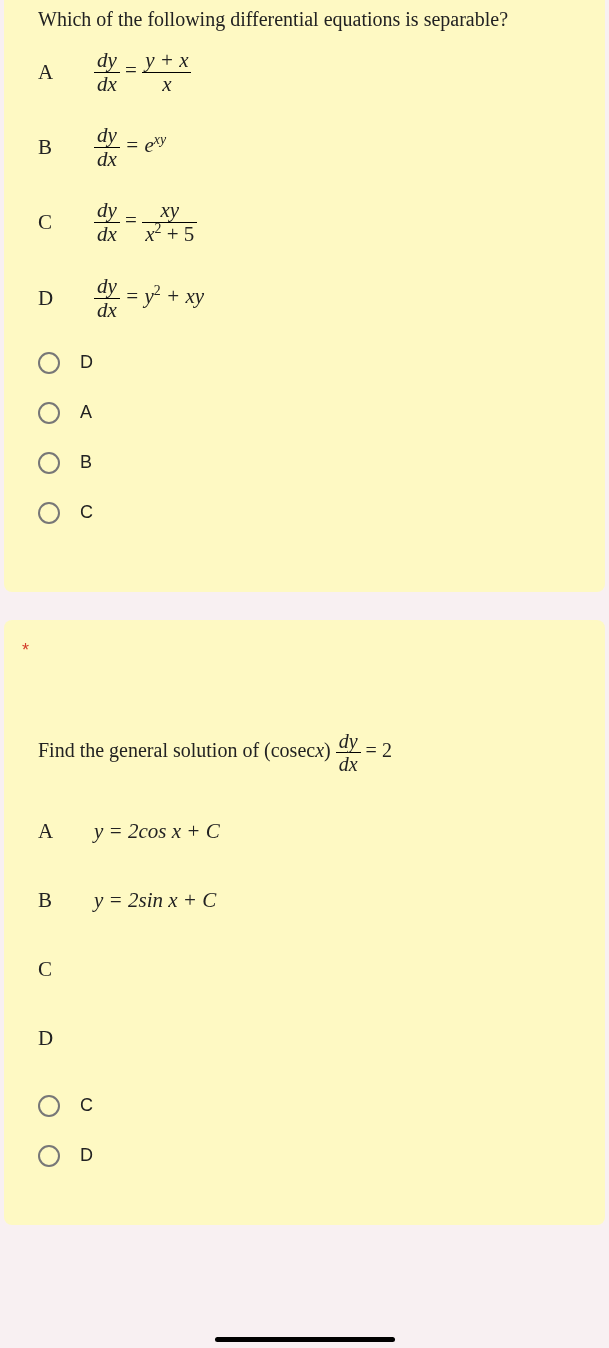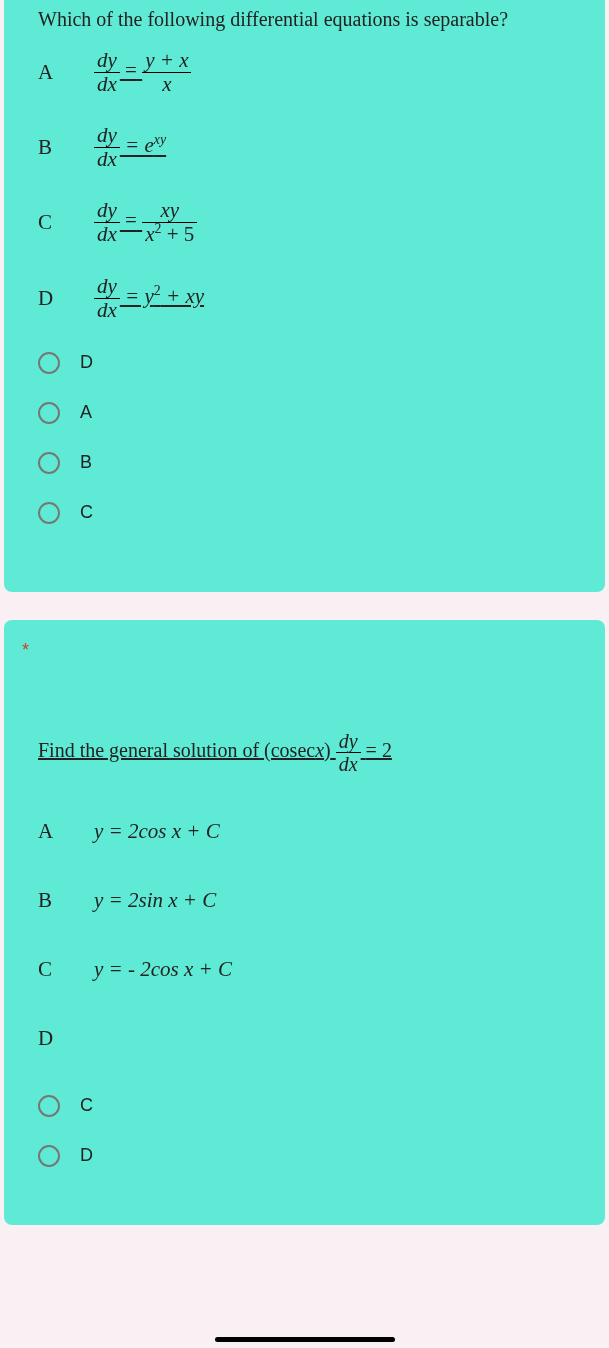--- a/index.html
+++ b/index.html
@@ -6,21 +6,21 @@
   html, body { margin: 0; padding: 0; }
   body {
     width: 609px;
     height: 1348px;
     background: #f8f0f2;
     font-family: "Times New Roman", Georgia, serif;
     position: relative;
     overflow: hidden;
   }
   .card {
-    background: #5eead4;
+    background: #fef9c3;
     border-radius: 8px;
     margin: 0 4px 28px 4px;
     padding: 24px 24px 30px 34px;
     font-size: 20px;
     color: #222;
     position: relative;
   }
   .card.first { border-top-left-radius: 0; border-top-right-radius: 0; margin-top: 0; padding-top: 8px; padding-bottom: 40px; }
   .prompt { margin-bottom: 18px; }
   .eq-table { width: 100%; }
@@ -46,21 +46,21 @@
   .card.second { padding-top: 18px; }
   .card.second .prompt { margin-top: 92px; margin-bottom: 44px; }
   .eq-table2 .eq-row { margin: 18px 0 44px 0; }
   .bottom-bar {
     position: absolute;
     left: 50%; transform: translateX(-50%);
     bottom: 6px;
     width: 180px; height: 5px;
     background: #000; border-radius: 3px;
   }
-  .nowrap { white-space: nowrap; text-decoration: underline; }
+  .nowrap { white-space: nowrap; }
 </style>
 </head>
 <body>
 
 <div class="card first">
   <div class="prompt">Which of the following differential equations is separable?</div>
 
   <div class="eq-table">
     <div class="eq-row">
       <div class="eq-label">A</div>
@@ -133,21 +133,20 @@
     <div class="eq-row">
       <div class="eq-label">A</div>
       <div class="eq-math ital">y = 2cos x + C</div>
     </div>
     <div class="eq-row">
       <div class="eq-label">B</div>
       <div class="eq-math ital">y = 2sin x + C</div>
     </div>
     <div class="eq-row">
       <div class="eq-label">C</div>
-      <div class="eq-math ital">y = - 2cos x + C</div>
     </div>
     <div class="eq-row">
       <div class="eq-label">D</div>
     </div>
   </div>
 
   <div class="options">
     <div class="option">
       <span class="radio"></span>
       <span class="option-label">C</span>

